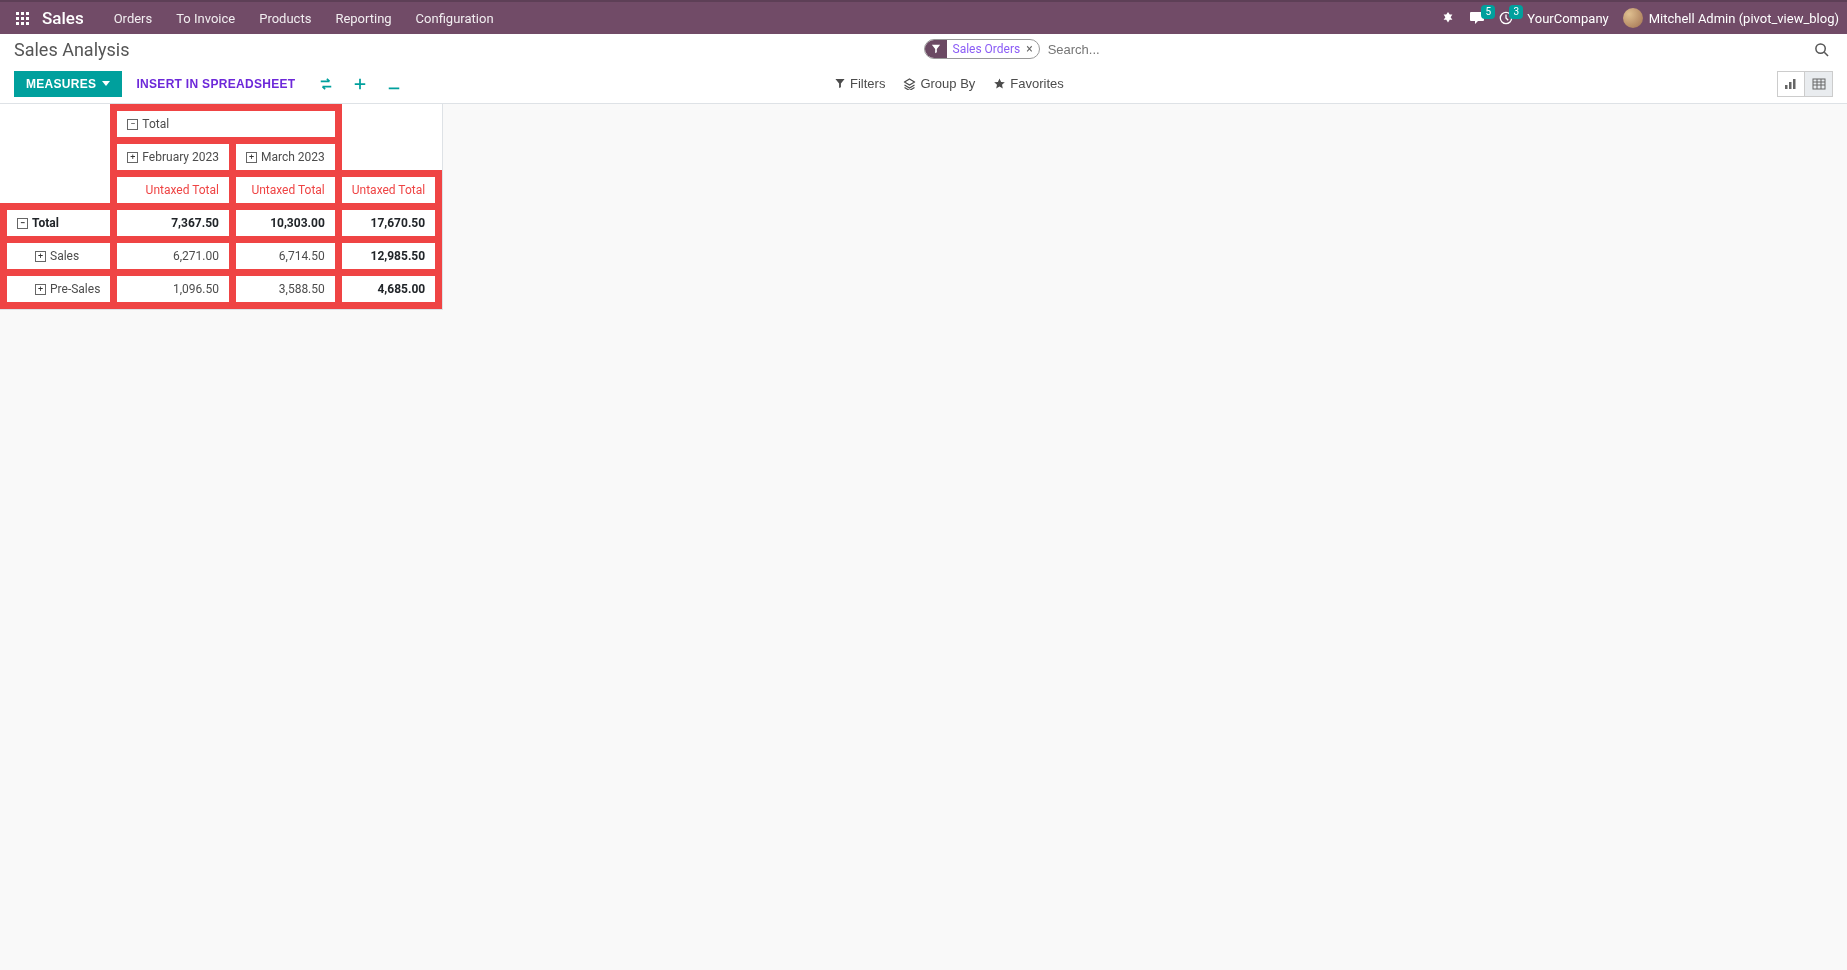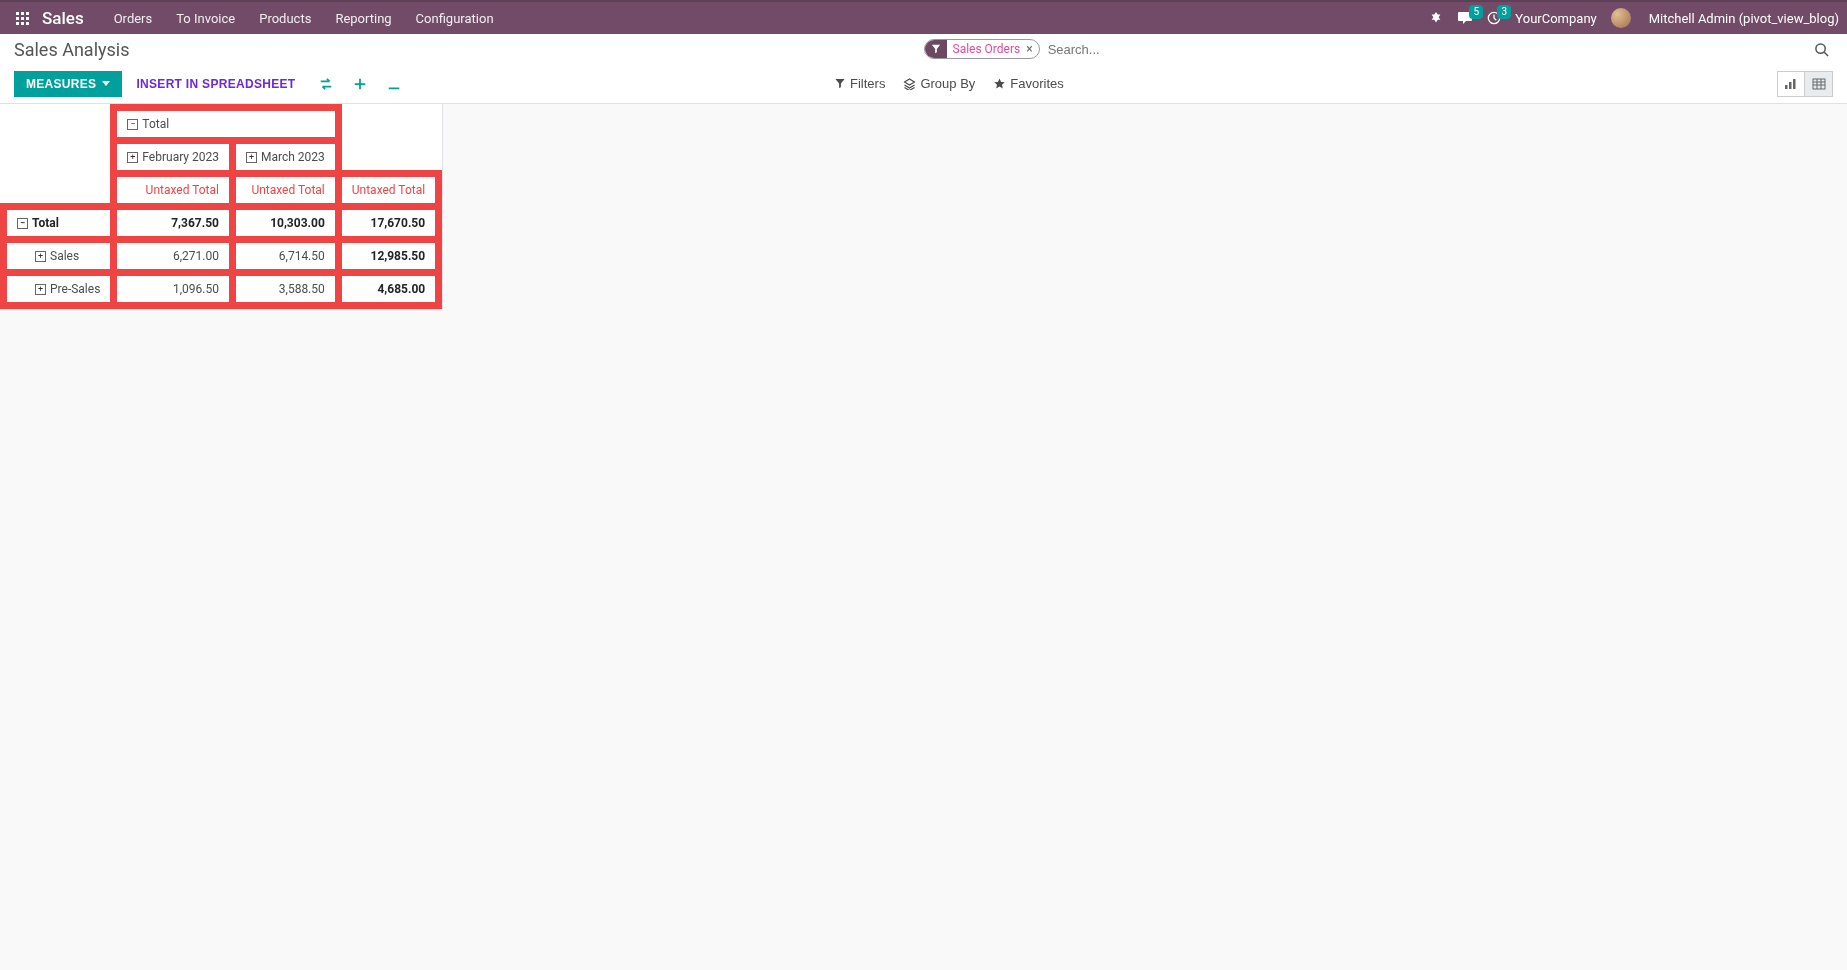--- a/index.html
+++ b/index.html
@@ -8,29 +8,29 @@
 .topbar-left { display: flex; align-items: center; gap: 0; }
 .apps-icon { display: inline-flex; align-items: center; justify-content: center; width: 28px; height: 28px; cursor: pointer; }
 .apps-grid { display: grid; grid-template-columns: repeat(3, 3px); grid-template-rows: repeat(3, 3px); gap: 2px; }
 .apps-grid span { background: #fff; width: 3px; height: 3px; }
 .appname { font-size: 17px; font-weight: 500; color: #fff; margin: 0 18px 0 6px; }
 .nav-item { color: rgba(255,255,255,0.9); padding: 0 12px; height: 34px; display: inline-flex; align-items: center; cursor: pointer; font-size: 13px; }
 .topbar-right { display: flex; align-items: center; gap: 14px; }
 .tb-icon { color: #fff; cursor: pointer; display: inline-flex; align-items: center; position: relative; }
 .badge { position: absolute; top: -6px; right: -10px; background: #00A09D; color: #fff; border-radius: 4px; font-size: 10px; padding: 0 4px; line-height: 14px; min-width: 14px; text-align: center; }
 .company { color: #fff; cursor: pointer; }
-.user { color: #fff; cursor: pointer; display: inline-flex; align-items: center; gap: 18px; }
+.user { color: #fff; cursor: pointer; display: inline-flex; align-items: center; gap: 6px; }
 .avatar { width: 20px; height: 20px; border-radius: 50%; background: radial-gradient(circle at 30% 30%, #e0c090, #a07050); display: inline-block; }
 
 .control-row { background: #fff; display: flex; align-items: center; height: 30px; padding: 0 14px; }
 .page-title { font-size: 18px; color: #555; font-weight: 400; flex: 1; }
 .searchbox-wrap { flex: 1; display: flex; align-items: center; position: relative; }
 .search-tag-group { display: inline-flex; align-items: center; border: 1px solid #999; border-radius: 10px; overflow: hidden; font-size: 12px; height: 20px; }
 .search-tag-icon { background: #6b4963; color: #fff; padding: 0 6px; height: 100%; display: inline-flex; align-items: center; }
-.search-tag-text { padding: 0 4px 0 6px; color: #ec4899; text-align: center; }
+.search-tag-text { padding: 0 4px 0 6px; color: #8b5cf6; text-align: center; }
 .search-tag-close { padding: 0 6px 0 2px; color: #666; cursor: pointer; }
 .search-input { border: none; outline: none; font-size: 13px; padding: 4px 8px; flex: 1; color: #be185d; }
 .search-icon-right { color: #666; cursor: pointer; padding: 0 4px; }
 
 .toolbar { background: #fff; border-bottom: 1px solid #dee2e6; display: flex; align-items: center; padding: 6px 14px; height: 40px; }
 .btn-measures { background: #00A09D; color: #fff; border: none; padding: 6px 12px; font-size: 12px; font-weight: 700; letter-spacing: 0.3px; cursor: pointer; display: inline-flex; align-items: center; gap: 6px; }
 .caret-down { width: 0; height: 0; border-left: 4px solid transparent; border-right: 4px solid transparent; border-top: 5px solid #fff; }
 .btn-link { background: none; border: none; color: #6d28d9; font-size: 12px; font-weight: 600; letter-spacing: 0.3px; padding: 6px 14px; cursor: pointer; }
 .tool-icon { color: #00A09D; padding: 4px 10px; cursor: pointer; display: inline-flex; }
 .toolbar-spacer { flex: 1; }

